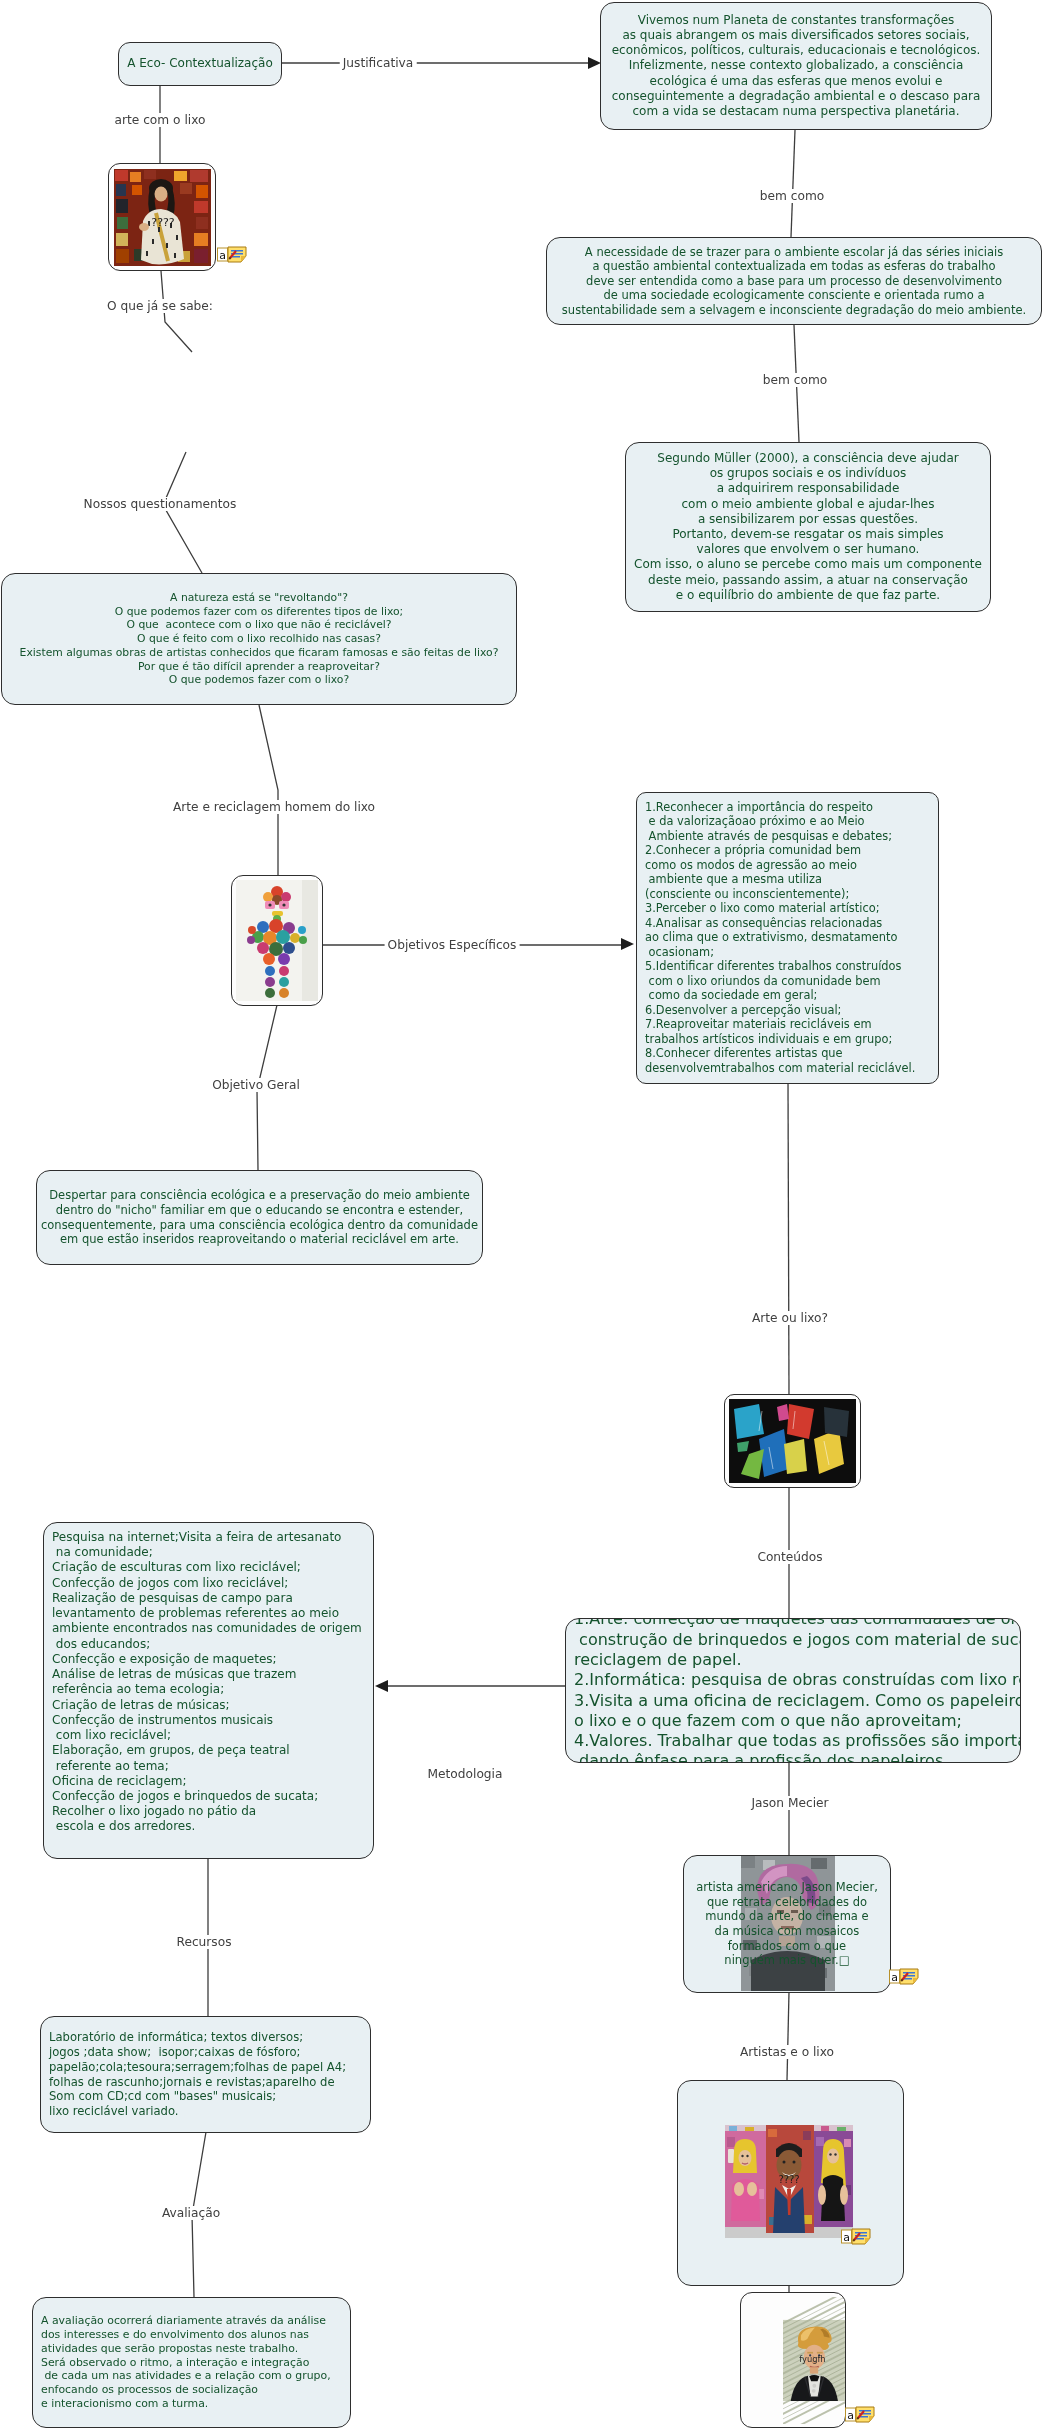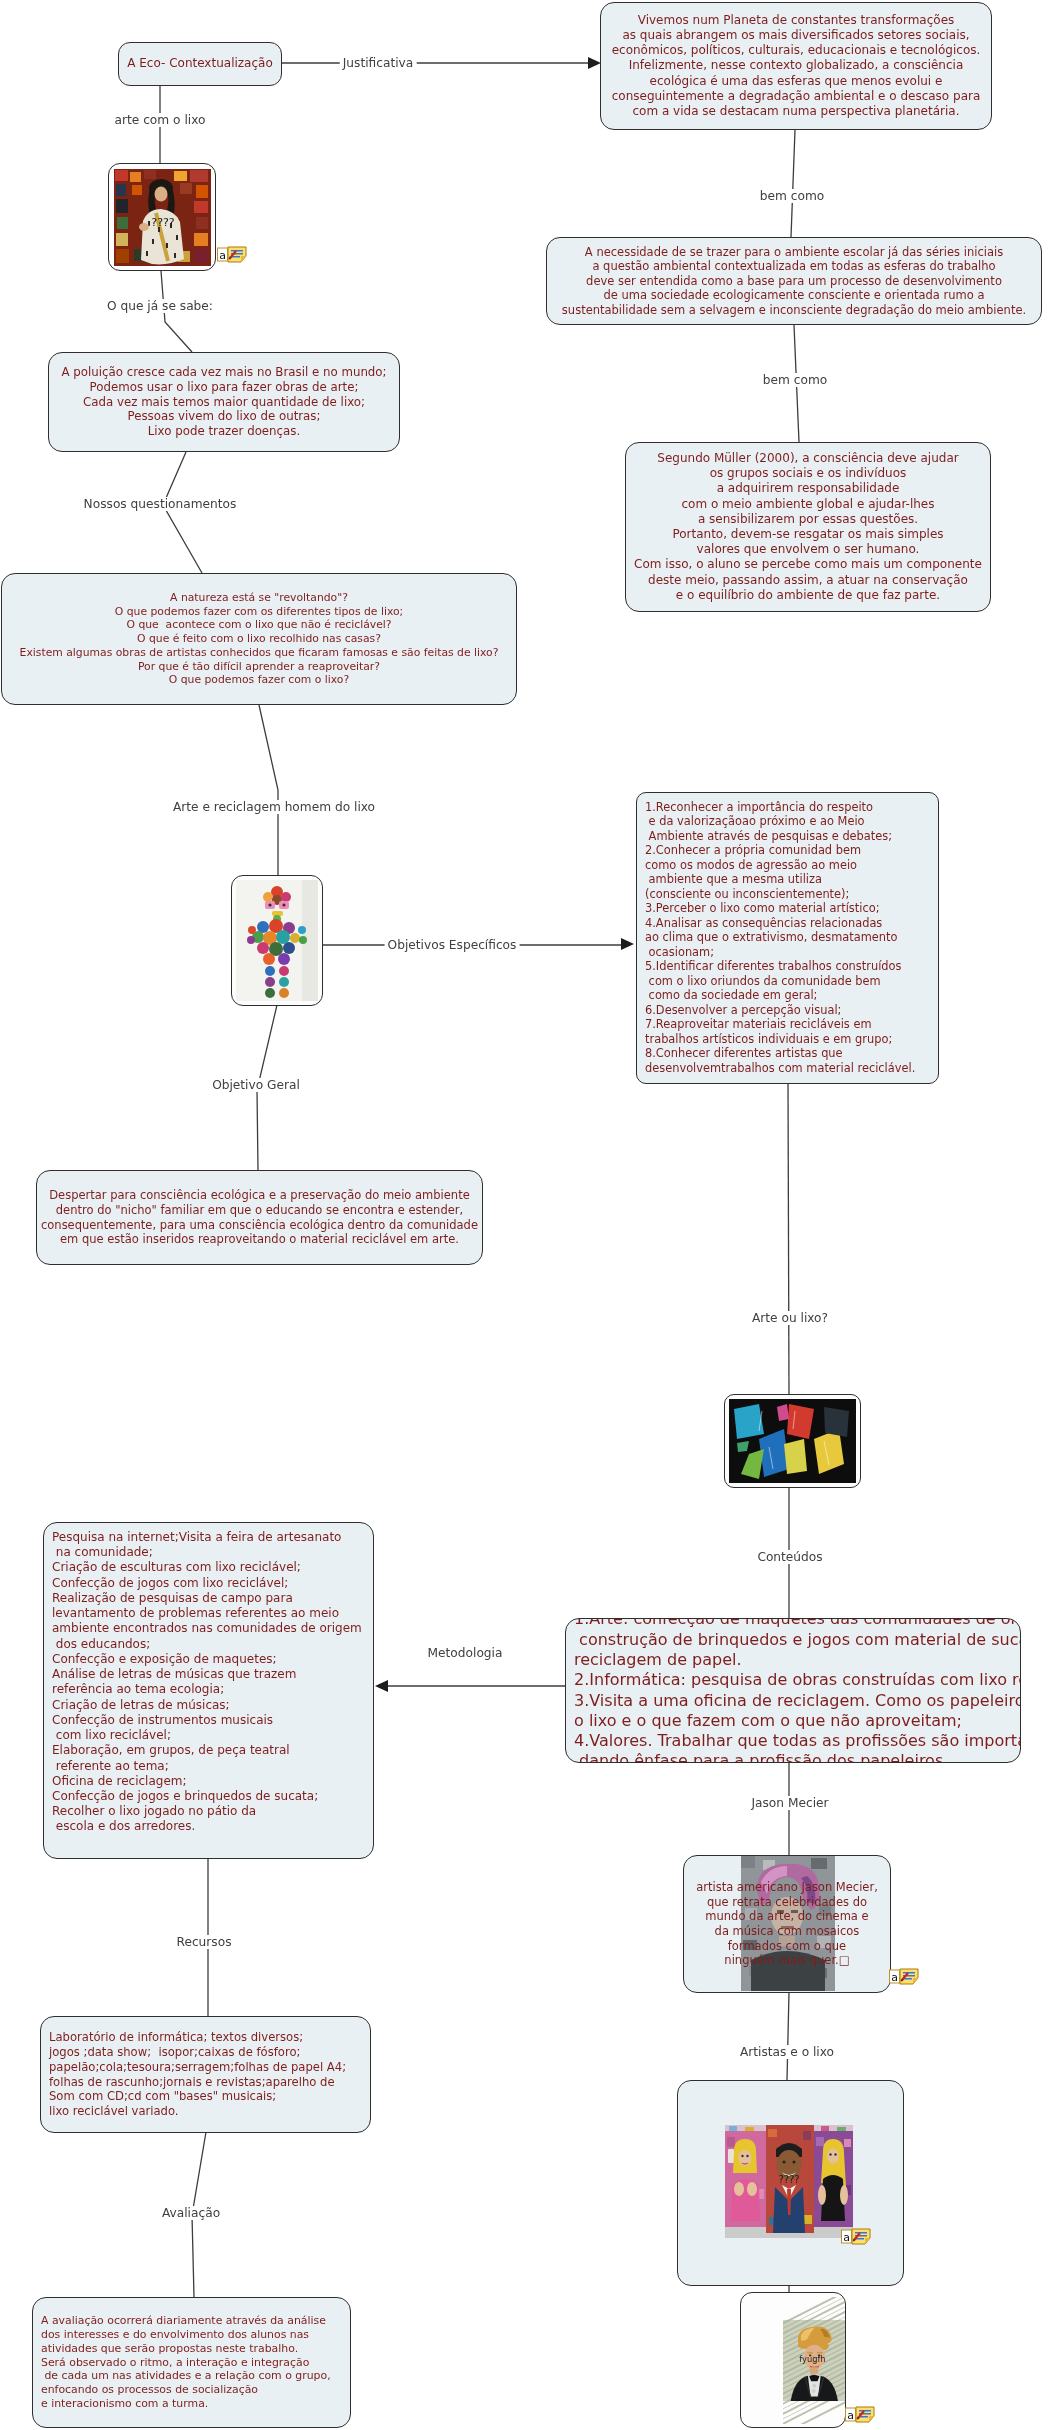--- a/index.html
+++ b/index.html
@@ -1,20 +1,20 @@
 <!DOCTYPE html>
 <html><head>
 <meta charset="utf-8">
 <style>
   html,body{margin:0;padding:0;background:#fff;}
   #map{position:relative;width:1051px;height:2430px;background:#ffffff;overflow:hidden;
        font-family:"DejaVu Sans","Liberation Sans",sans-serif;}
   #wires{position:absolute;left:0;top:0;z-index:1;}
   .node{position:absolute;z-index:2;background:#e8f0f3;border:1.4px solid #2e2e2e;border-radius:14px;
-        display:flex;align-items:center;justify-content:center;text-align:center;color:#7f1d1d;
+        display:flex;align-items:center;justify-content:center;text-align:center;color:#14532d;
         overflow:hidden;box-sizing:border-box;}
   .node .txt{white-space:pre;line-height:1.27;}
   .ta-left{text-align:left;justify-content:flex-start;padding-left:8px;padding-right:6px;}
   .va-top{align-items:flex-start;padding-top:7px;}
   .imgnode{position:absolute;z-index:2;background:#fdfdfd;border:1.4px solid #2e2e2e;border-radius:12px;
         display:flex;align-items:center;justify-content:center;overflow:hidden;box-sizing:border-box;}
   .lbl{position:absolute;z-index:5;transform:translate(-50%,-50%);background:#fff;padding:0 3px;
        font-size:12.2px;color:#404040;white-space:nowrap;}
   .anno{position:absolute;z-index:6;width:30px;height:17px;display:block;}
   svg text{font-family:"DejaVu Sans","Liberation Sans",sans-serif;}
@@ -79,27 +79,20 @@
 a adquirirem responsabilidade
 com o meio ambiente global e ajudar-lhes
 a sensibilizarem por essas questões.
 Portanto, devem-se resgatar os mais simples
 valores que envolvem o ser humano.
 Com isso, o aluno se percebe como mais um componente
 deste meio, passando assim, a atuar na conservação
 e o equilíbrio do ambiente de que faz parte.</div>
   </div>
 
-  <div class="node" style="left:48px;top:352px;width:352px;height:100px;font-size:11.8px;">
-    <div class="txt">A poluição cresce cada vez mais no Brasil e no mundo;
-Podemos usar o lixo para fazer obras de arte;
-Cada vez mais temos maior quantidade de lixo;
-Pessoas vivem do lixo de outras;
-Lixo pode trazer doenças.</div>
-  </div>
 
   <div class="node" style="left:1px;top:573px;width:516px;height:132px;font-size:10.8px;">
     <div class="txt">A natureza está se "revoltando"?
 O que podemos fazer com os diferentes tipos de lixo;
 O que  acontece com o lixo que não é reciclável?
 O que é feito com o lixo recolhido nas casas?
 Existem algumas obras de artistas conhecidos que ficaram famosas e são feitas de lixo?
 Por que é tão difícil aprender a reaproveitar?
 O que podemos fazer com o lixo?</div>
   </div>
@@ -423,21 +416,21 @@
   <div class="lbl" style="left:160px;top:120px;">arte com o lixo</div>
   <div class="lbl" style="left:792px;top:196px;">bem como</div>
   <div class="lbl" style="left:795px;top:380px;">bem como</div>
   <div class="lbl" style="left:160px;top:306px;">O que já se sabe:</div>
   <div class="lbl" style="left:160px;top:504px;">Nossos questionamentos</div>
   <div class="lbl" style="left:274px;top:807px;">Arte e reciclagem homem do lixo</div>
   <div class="lbl" style="left:452px;top:945px;">Objetivos Específicos</div>
   <div class="lbl" style="left:256px;top:1085px;">Objetivo Geral</div>
   <div class="lbl" style="left:790px;top:1318px;">Arte ou lixo?</div>
   <div class="lbl" style="left:790px;top:1557px;">Conteúdos</div>
-  <div class="lbl" style="left:465px;top:1653px;">Metodologia</div>
+  <div class="lbl" style="left:465px;top:1774px;">Metodologia</div>
   <div class="lbl" style="left:790px;top:1803px;">Jason Mecier</div>
   <div class="lbl" style="left:204px;top:1942px;">Recursos</div>
   <div class="lbl" style="left:787px;top:2052px;">Artistas e o lixo</div>
   <div class="lbl" style="left:191px;top:2213px;">Avaliação</div>
 
   <span class="anno" style="left:217px;top:246px;">
     <svg width="30" height="17" viewBox="0 0 30 17">
       <path d="M11 1 H29 V10 L24 16 H11 Z" fill="#ffdf6b" stroke="#a87b12" stroke-width="1"></path>
       <polygon points="24,16 29,10 24,10" fill="#e8b93c"></polygon>
       <rect x="14" y="4" width="12" height="1.5" fill="#3a76d6"></rect>

